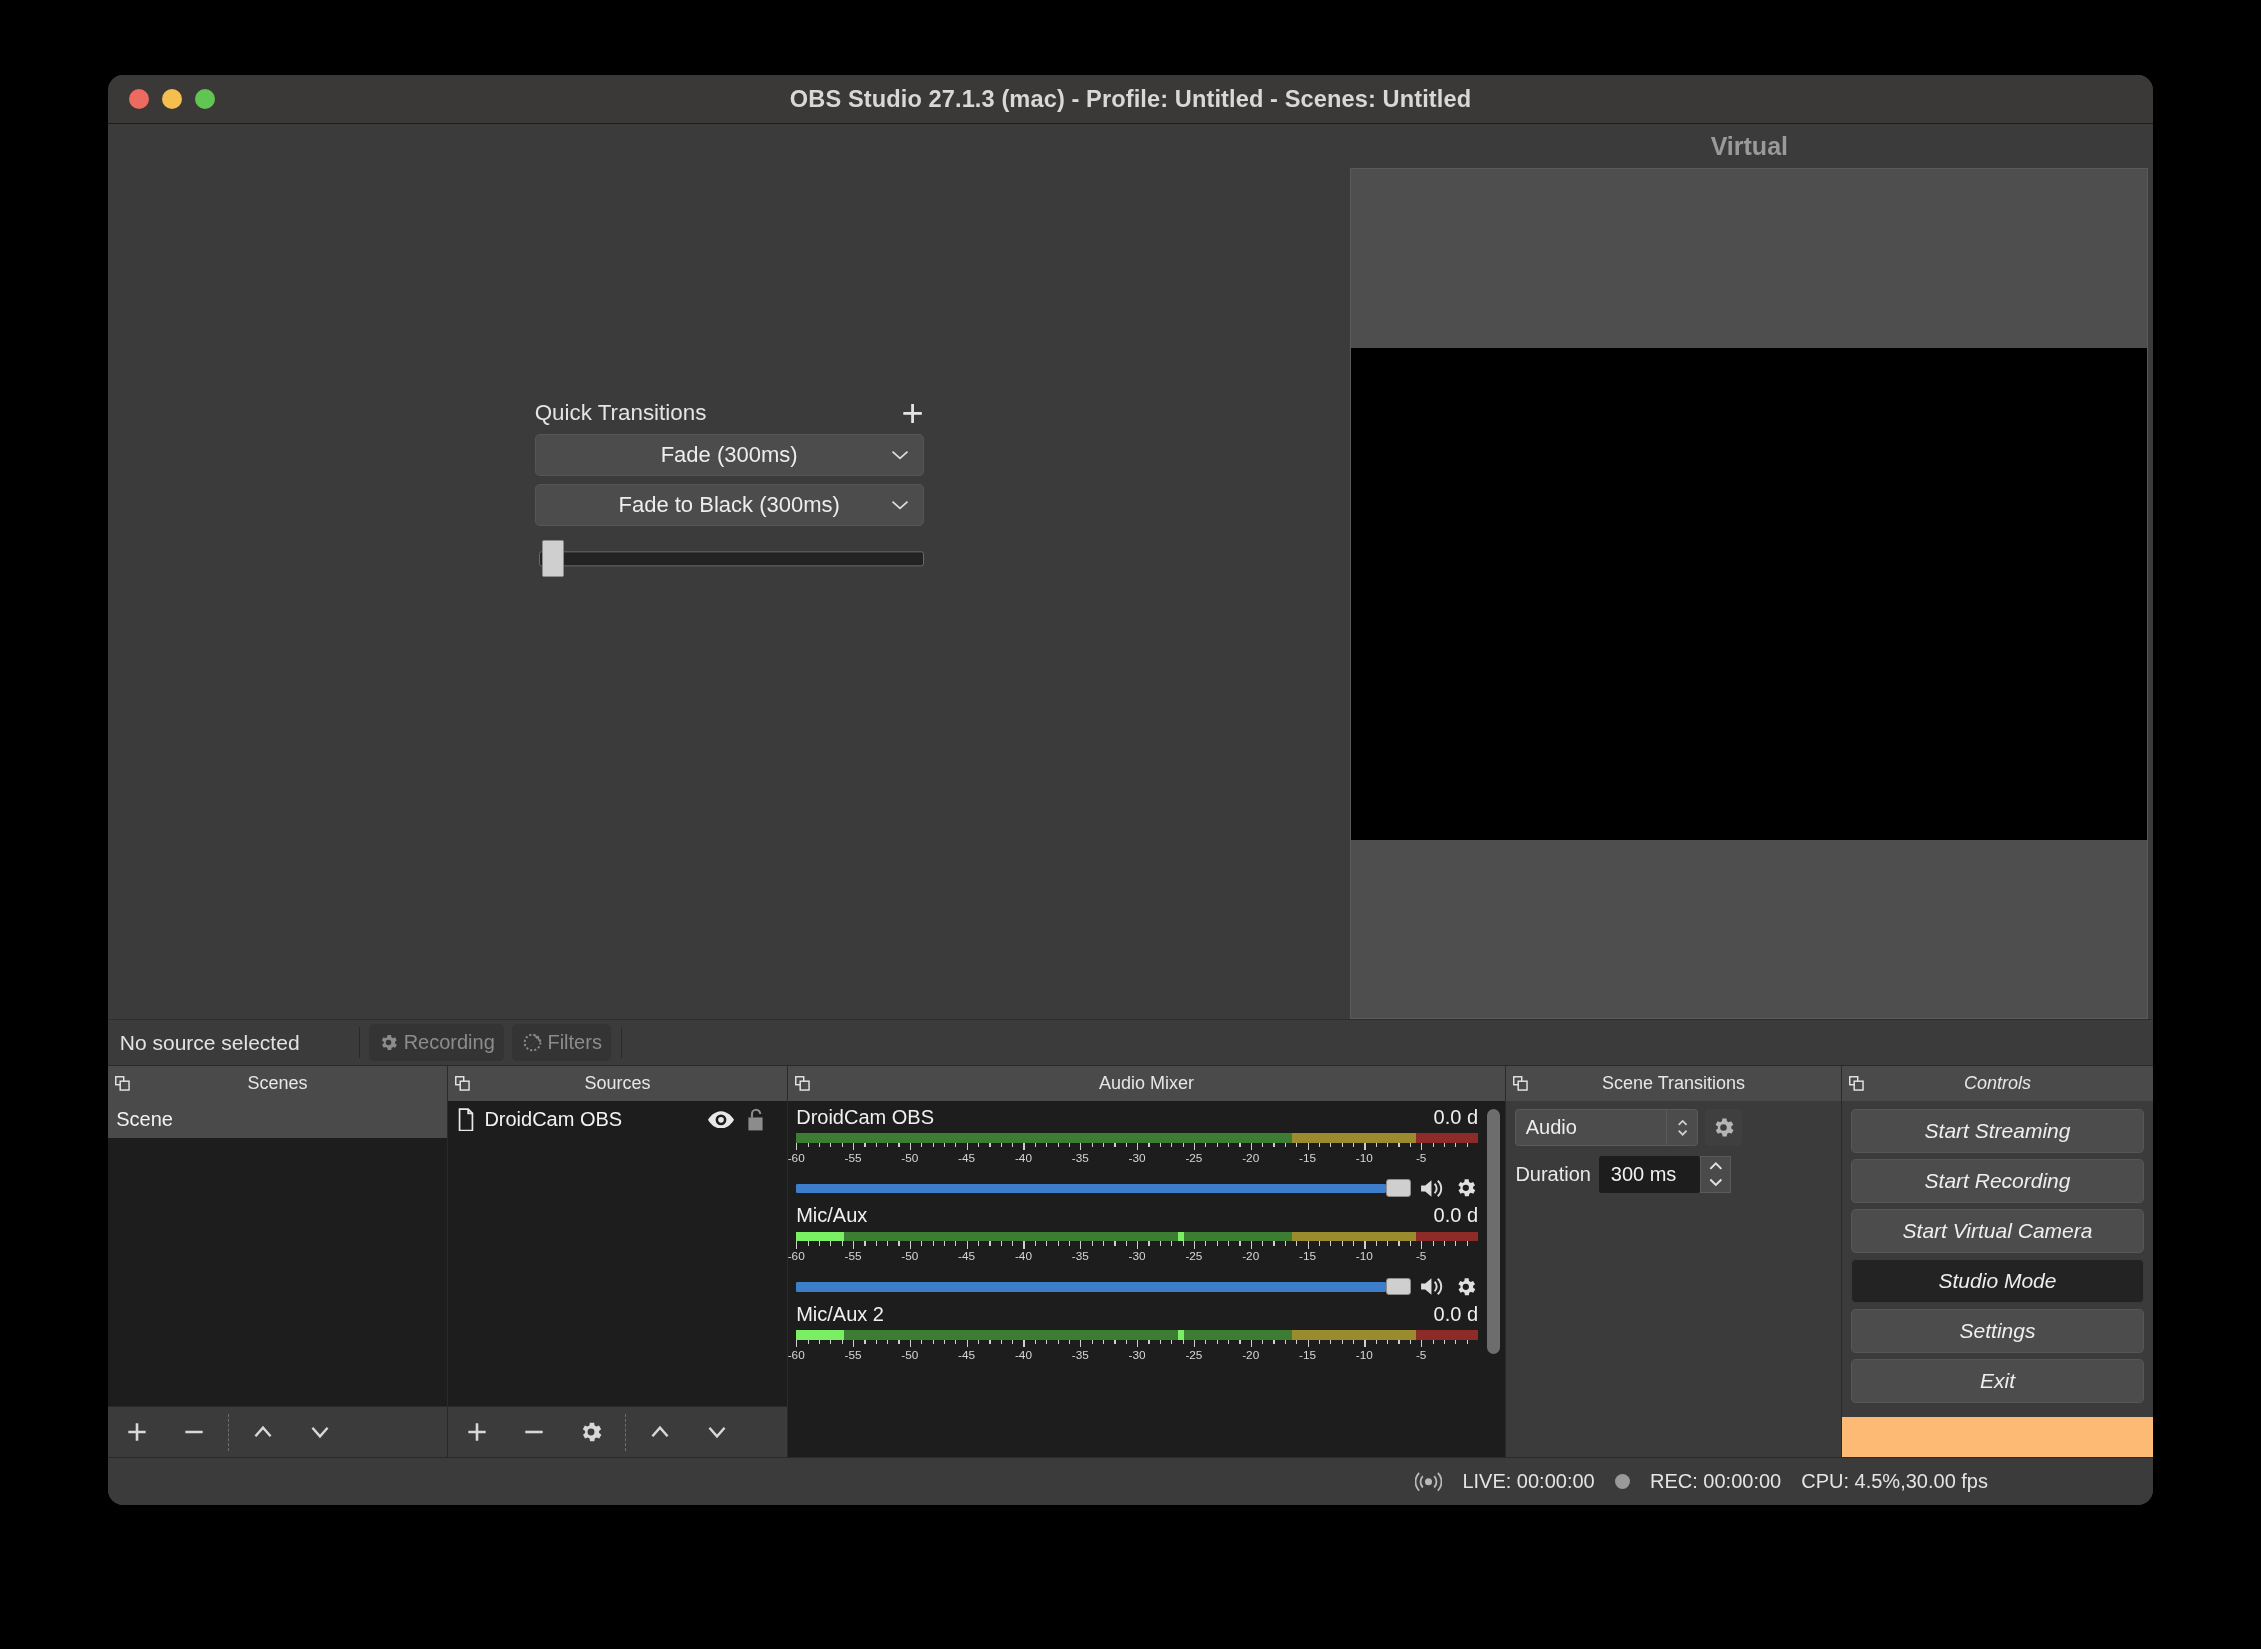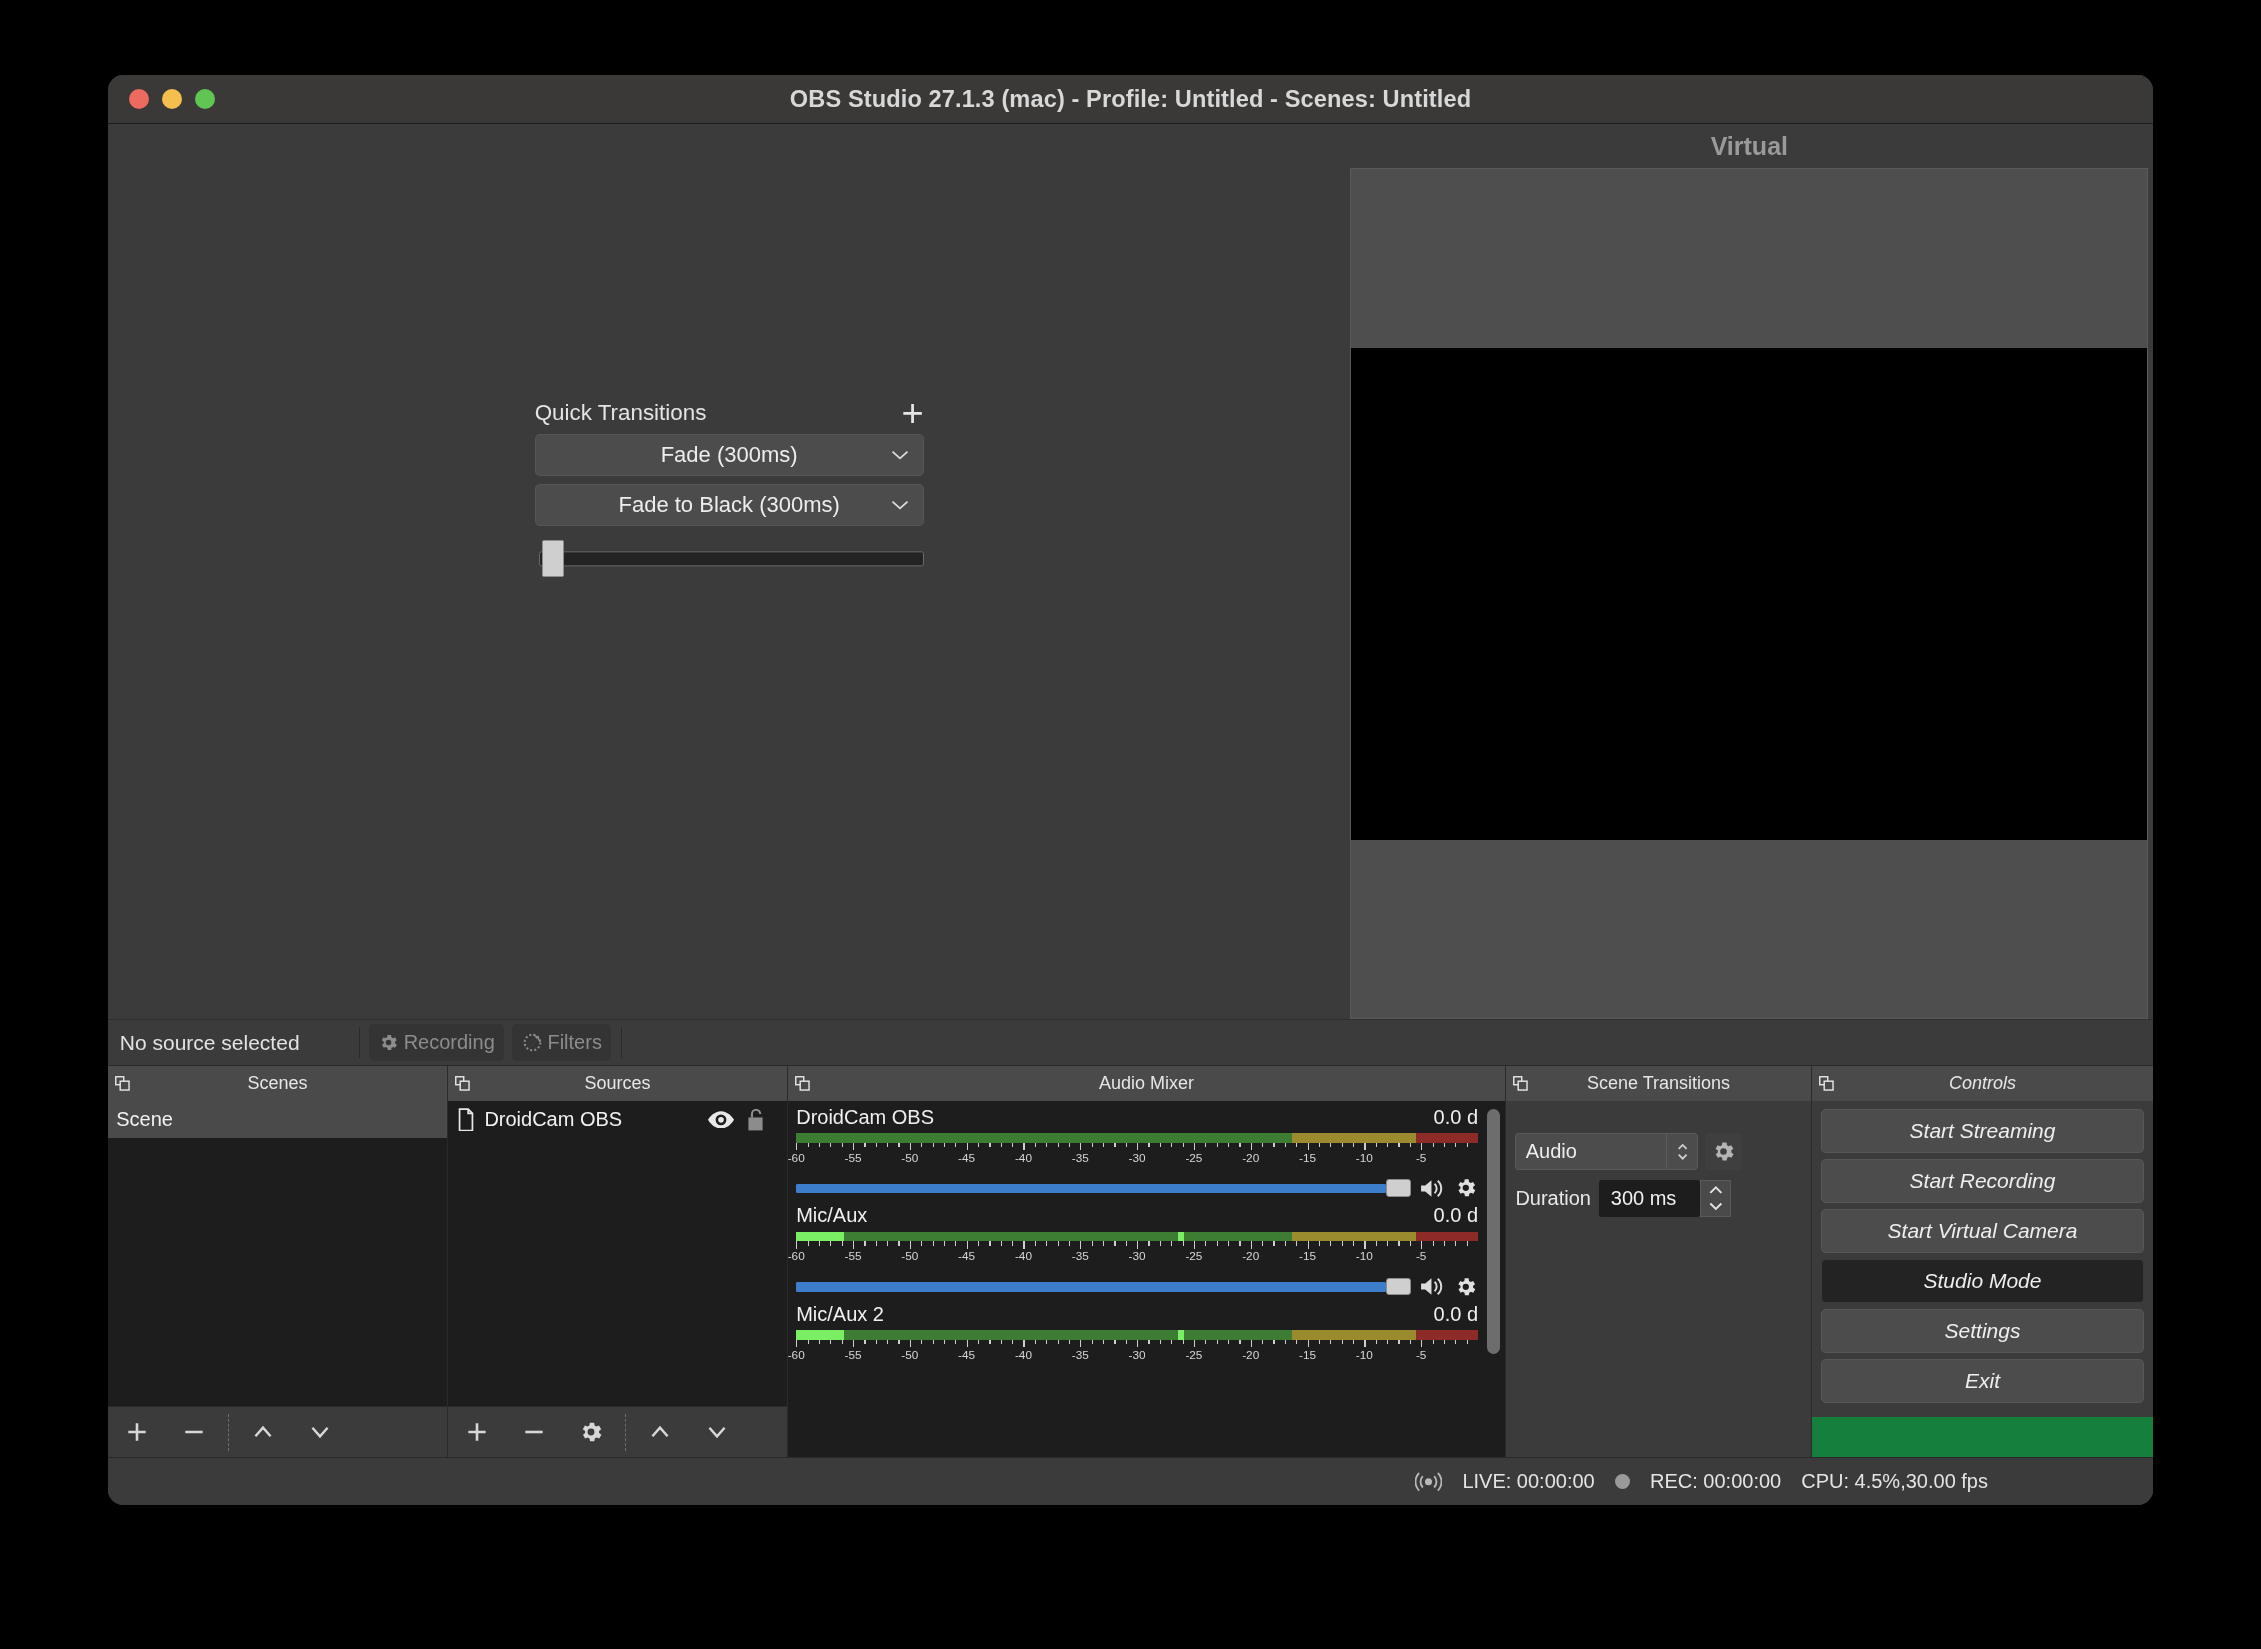--- a/index.html
+++ b/index.html
@@ -162,21 +162,21 @@
   }
   .foot-btn {
     width: 57px; height: 51px;
     display: flex; align-items: center; justify-content: center;
   }
   .foot-sep { width: 0; border-left: 1.2px dashed #6e6e6e; height: 37px; margin: 0 5.9px; }
 
   #dock-scenes { width: 340px; }
   #dock-sources { width: 340px; }
   #dock-mixer { width: 718px; }
-  #dock-transitions { width: 306px; gap: 24px; }
+  #dock-transitions { width: 336px; }
   #dock-controls { flex: 1; }
 
   .list-row {
     height: 37px; display: flex; align-items: center;
     padding-left: 8.2px; color: #f2f2f2; font-size: 20px;
   }
   .list-row.selected { background: #4a4a4a; }
   .src-name {
     flex: 1; margin-left: 8.2px; overflow: hidden;
     white-space: nowrap; text-overflow: clip;
@@ -838,21 +838,21 @@
     <div class="dock" id="dock-controls">
       <div class="dock-head">
         <span class="dock-float-icon">
           <svg width="17.7" height="17.7" viewBox="0 0 20 20" fill="none" stroke="#e8e8e8" stroke-width="1.6">
             <rect x="2" y="2" width="9" height="9"></rect>
               <rect x="7" y="7" width="10" height="10" fill="#4a4a4a"></rect>
           </svg>
         </span>
         <span class="dock-title">Controls</span>
       </div>
-      <div class="dock-body" style="background:#15803d">
+      <div class="dock-body" style="background:#fdba74">
         <div id="ctrl-body">
           <div class="ctrl-btn">
             <span>Start Streaming</span>
           </div>
           <div class="ctrl-btn">
             <span>Start Recording</span>
           </div>
           <div class="ctrl-btn">
             <span>Start Virtual Camera</span>
           </div>

